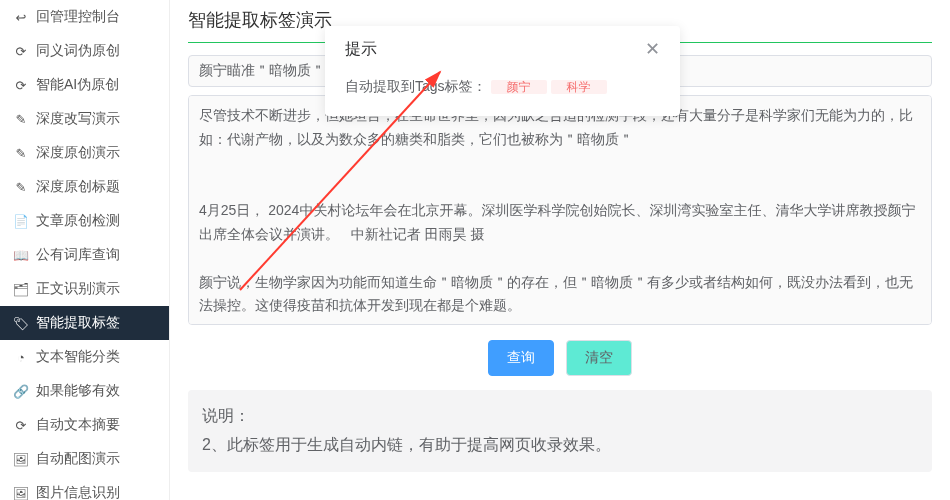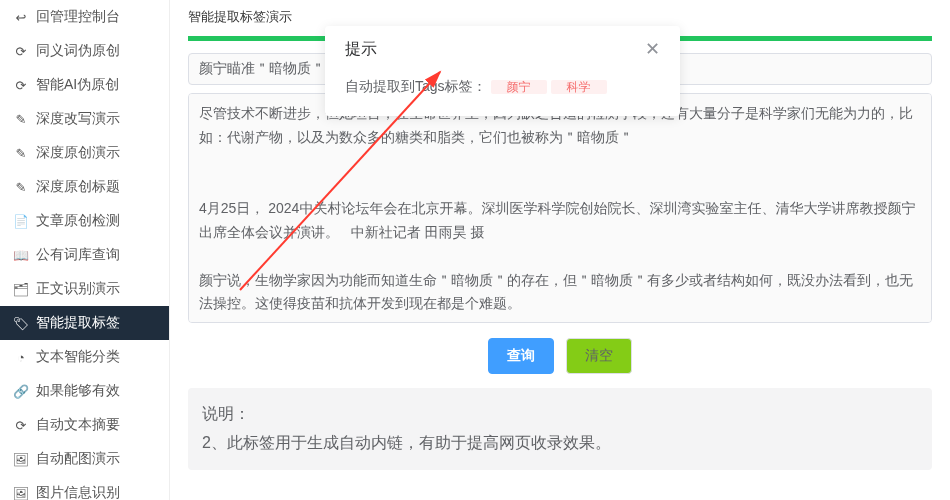--- a/index.html
+++ b/index.html
@@ -42,24 +42,24 @@
   color: inherit;
 }
 .main {
   flex: 1;
   padding: 0 18px;
   overflow: hidden;
   background: #fff;
 }
 .page-title {
   padding: 8px 0 10px;
-  font-size: 13px;
+  font-size: 18px;
   font-weight: 500;
   color: #333;
-  border-bottom: 5px solid #22c55e;
+  border-bottom: 1px solid #22c55e;
 }
 .title-input {
   width: 100%;
   margin-top: 12px;
   padding: 7px 10px;
   border: 1px solid #dcdfe6;
   border-radius: 4px;
   font-size: 14px;
   color: #606266;
   background: #fafafa;
@@ -80,31 +80,30 @@
 }
 .btn-row {
   text-align: center;
   margin-top: 12px;
 }
 .btn {
   display: inline-block;
   padding: 8px 18px;
   border-radius: 4px;
   border: 1px solid #dcdfe6;
-  background: #84cc16;
+  background: #5eead4;
   color: #606266;
   font-size: 14px;
   cursor: pointer;
   margin: 0 4px;
 }
 .btn.primary {
   background: #409eff;
   border-color: #409eff;
   color: #fff;
-  font-weight: bold;
 }
 .desc-box {
   margin-top: 14px;
   padding: 12px 14px;
   background: #f4f4f5;
   border-radius: 4px;
   color: #606266;
   font-size: 16px;
   line-height: 1.8;
 }

